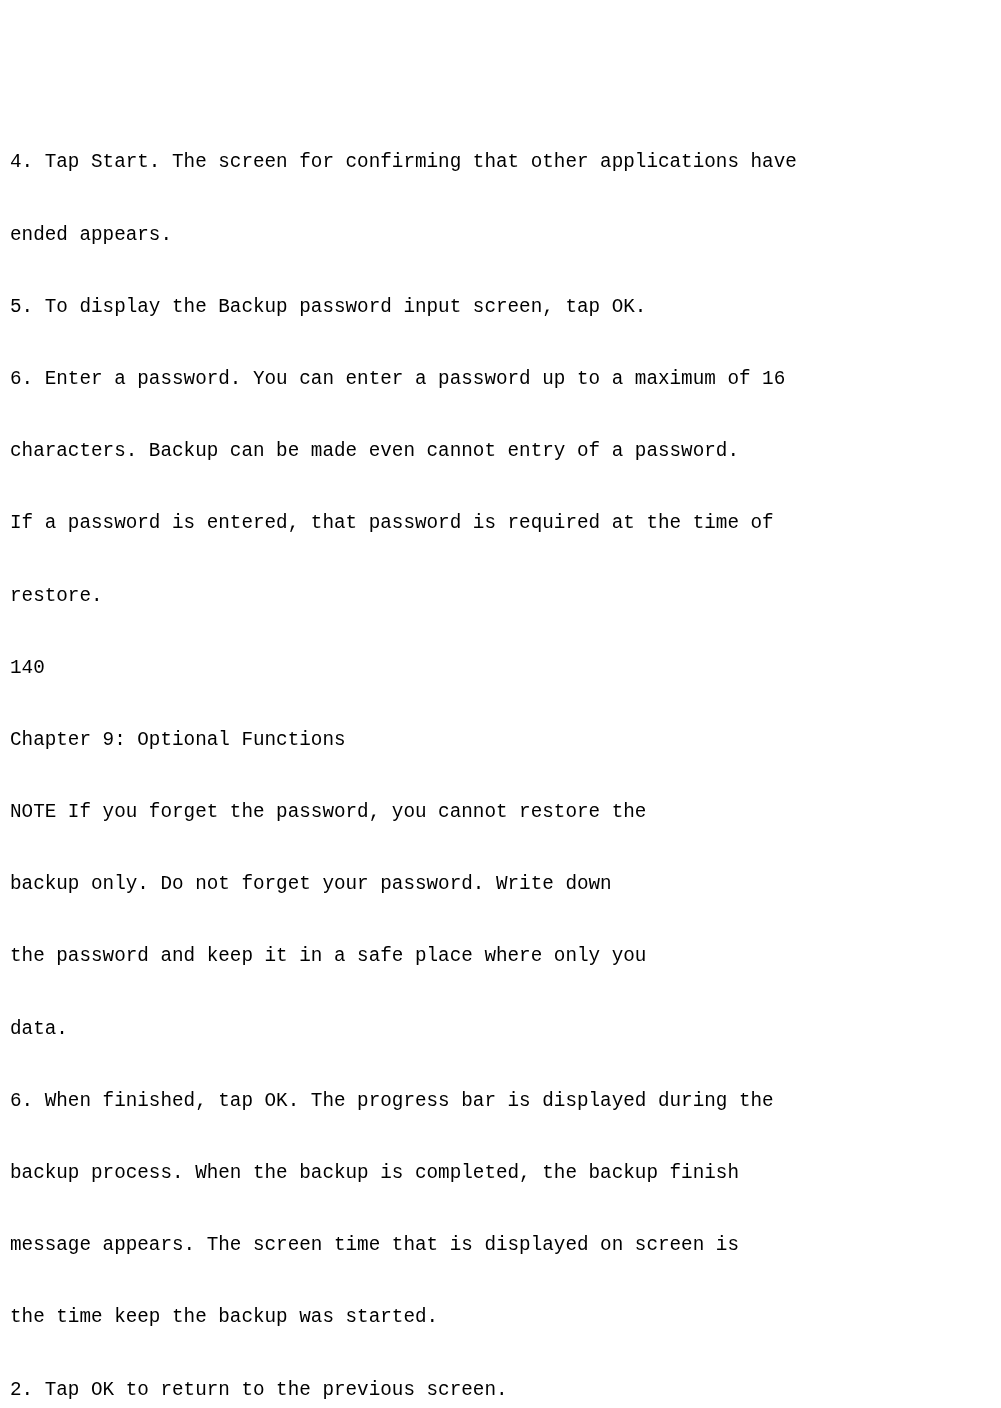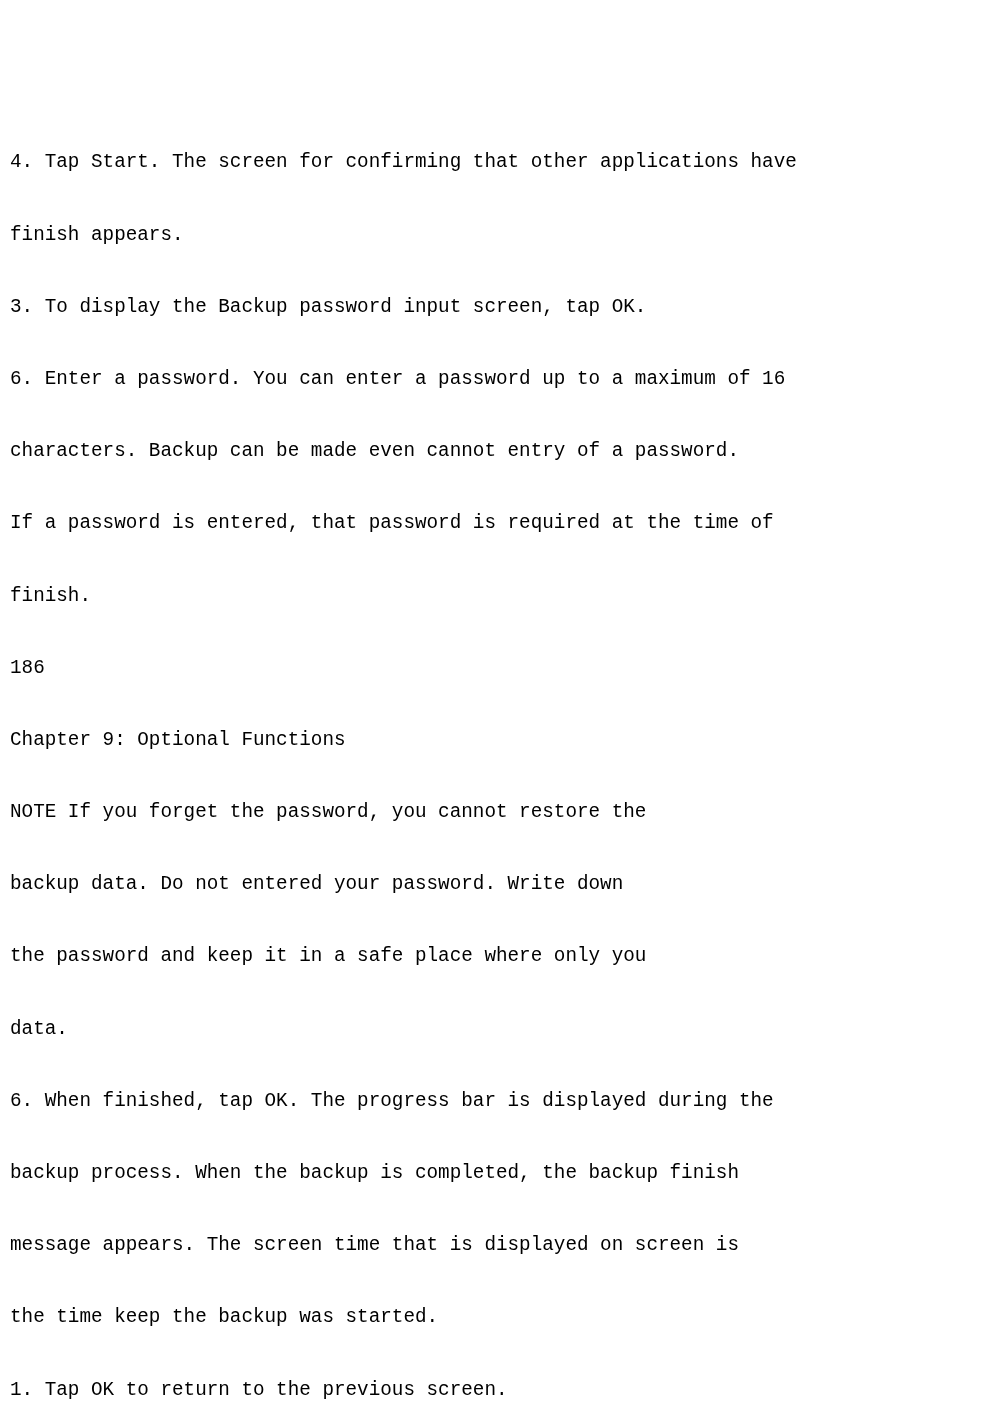--- a/index.html
+++ b/index.html
@@ -16,37 +16,37 @@
       white-space: pre-wrap;
     }
     .line { display: block; }
   </style>
 </head>
 <body>
 
 
 
 <span class="line">4. Tap Start. The screen for confirming that other applications have</span>
-<span class="line">finish appears.</span>
-<span class="line">3. To display the Backup password input screen, tap OK.</span>
+<span class="line">ended appears.</span>
+<span class="line">5. To display the Backup password input screen, tap OK.</span>
 <span class="line">6. Enter a password. You can enter a password up to a maximum of 16</span>
 <span class="line">characters. Backup can be made even cannot entry of a password.</span>
 <span class="line">If a password is entered, that password is required at the time of</span>
-<span class="line">finish.</span>
-<span class="line">186</span>
+<span class="line">restore.</span>
+<span class="line">140</span>
 <span class="line">Chapter 9: Optional Functions</span>
 <span class="line">NOTE If you forget the password, you cannot restore the</span>
-<span class="line">backup data. Do not entered your password. Write down</span>
+<span class="line">backup only. Do not forget your password. Write down</span>
 <span class="line">the password and keep it in a safe place where only you</span>
 <span class="line">data.</span>
 <span class="line">6. When finished, tap OK. The progress bar is displayed during the</span>
 <span class="line">backup process. When the backup is completed, the backup finish</span>
 <span class="line">message appears. The screen time that is displayed on screen is</span>
 <span class="line">the time keep the backup was started.</span>
-<span class="line">1. Tap OK to return to the previous screen.</span>
+<span class="line">2. Tap OK to return to the previous screen.</span>
 
 
 
 
 
 
 
 
 
 

